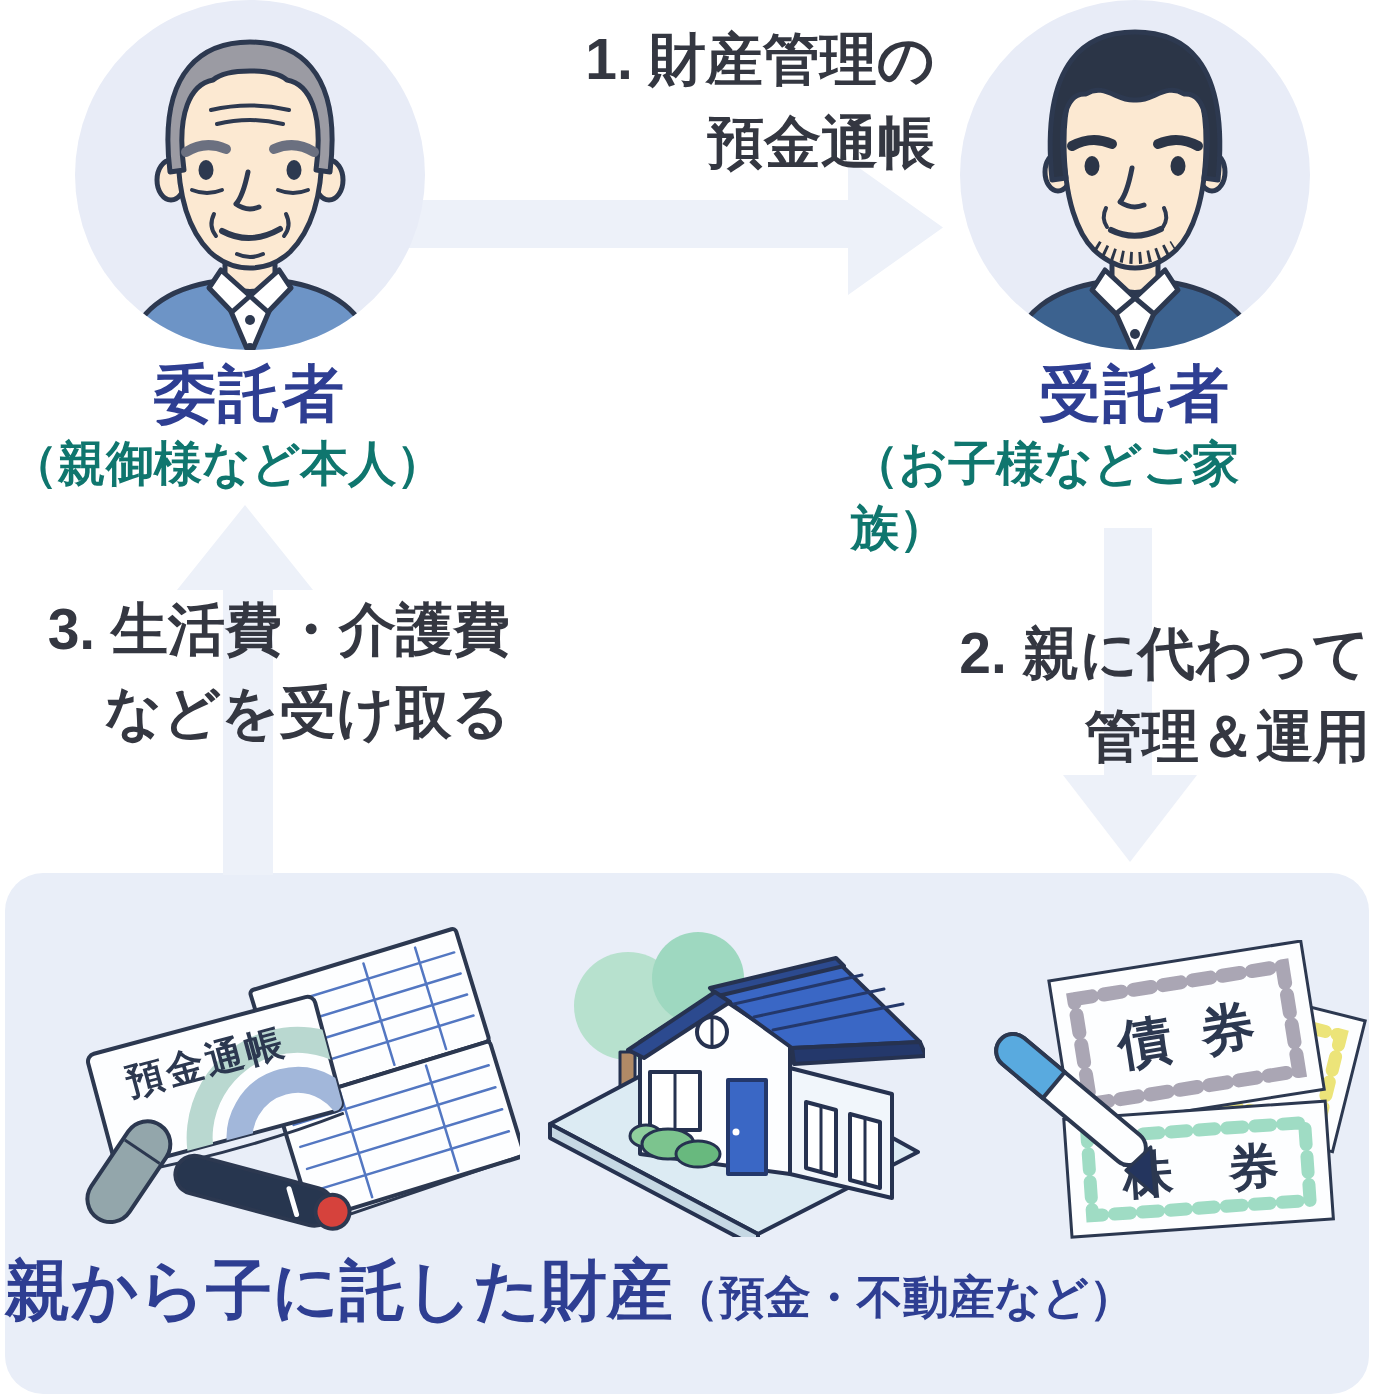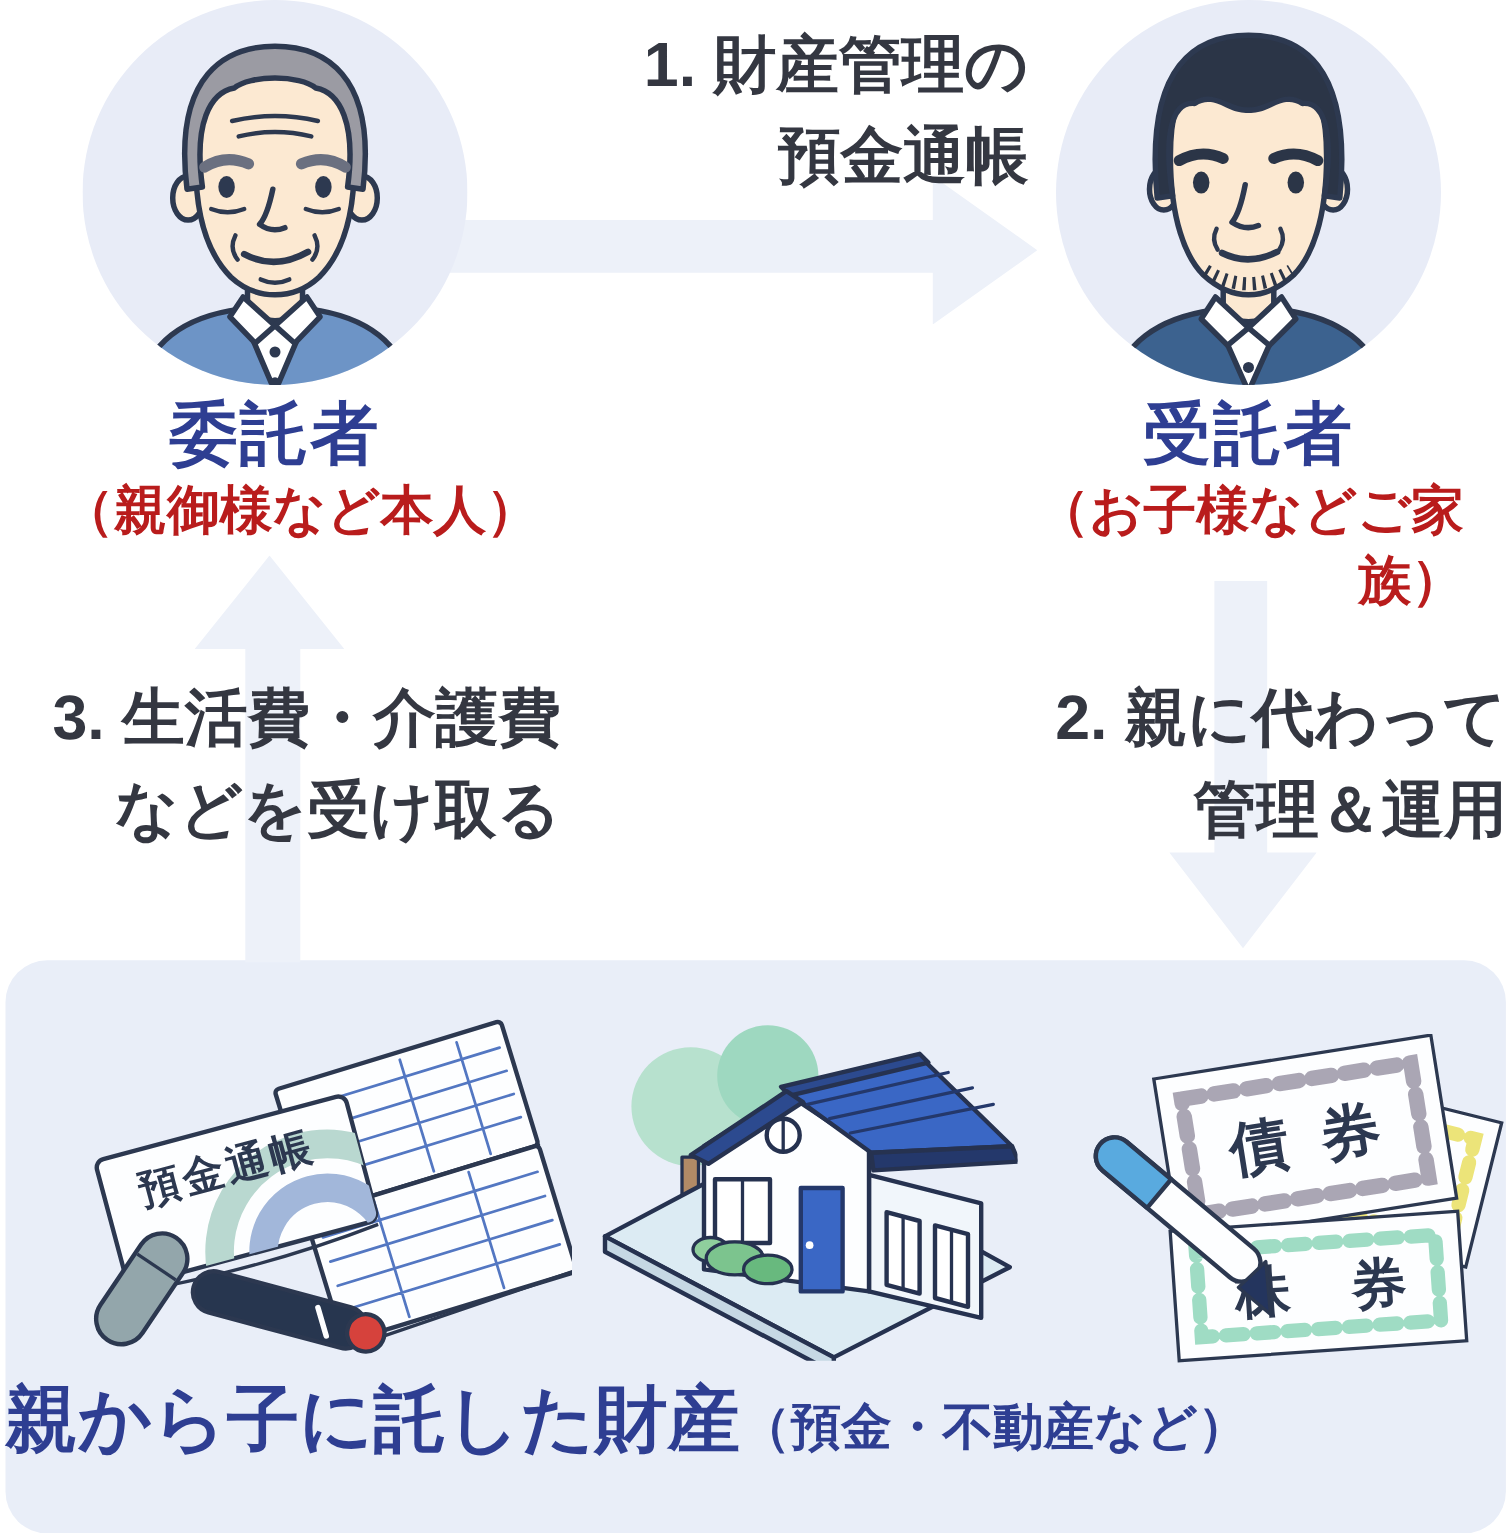--- a/index.html
+++ b/index.html
@@ -12,22 +12,22 @@
     background:#e9eef8;border-radius:38px;z-index:0;
   }
   .arrow{position:absolute;z-index:1;}
   .avatar{position:absolute;width:350px;height:350px;z-index:2;}
   .illo{position:absolute;z-index:2;}
   .role-title{
     position:absolute;z-index:3;text-align:center;font-weight:bold;
     font-size:62px;color:#2e3e92;letter-spacing:2px;font-family:Liberation Serif, serif;
   }
   .role-sub{
-    position:absolute;z-index:3;text-align:right;font-weight:bold;
-    font-size:48px;color:#b91c1c;
+    position:absolute;z-index:3;text-align:left;font-weight:bold;
+    font-size:48px;color:#0f766e;
   }
   .step-text{
     position:absolute;z-index:3;text-align:right;font-weight:bold;
     font-size:57px;line-height:1.45;color:#343741;
   }
   .caption{
     position:absolute;left:5px;top:1246px;width:1364px;z-index:3;
     font-weight:bold;color:#2e3e92;white-space:nowrap;
   }
   .caption .main{font-size:66px;}
@@ -123,21 +123,21 @@
   <div class="role-sub" style="left:851px;top:432px;width:480px">（お子様などご家族）</div>
 
   <div class="step-text" style="left:375px;top:18px;width:560px">
     <div>1. 財産管理の</div>
     <div>預金通帳</div>
   </div>
   <div class="step-text" style="left:870px;top:612px;width:500px">
     <div>2. 親に代わって</div>
     <div>管理＆運用</div>
   </div>
-  <div class="step-text" style="left:0px;top:612px;width:510px">
+  <div class="step-text" style="left:0px;top:588px;width:510px">
     <div>3. 生活費・介護費</div>
     <div>などを受け取る</div>
   </div>
 
   <svg class="illo" style="left:35px;top:920px" width="485" height="315" viewBox="0 0 485 315">
 
     <g transform="rotate(-17 350 155)" stroke="#2c3850" stroke-width="4" stroke-linejoin="round" stroke-linecap="round">
       <rect x="245" y="35" width="215" height="118" rx="4" fill="#fdfeff"></rect>
       <rect x="238" y="153" width="222" height="120" rx="4" fill="#fdfeff"></rect>
       <path d="M256 58 L452 58 M256 80 L452 80 M256 102 L452 102 M256 124 L452 124 M362 42 L362 148 M416 42 L416 148

